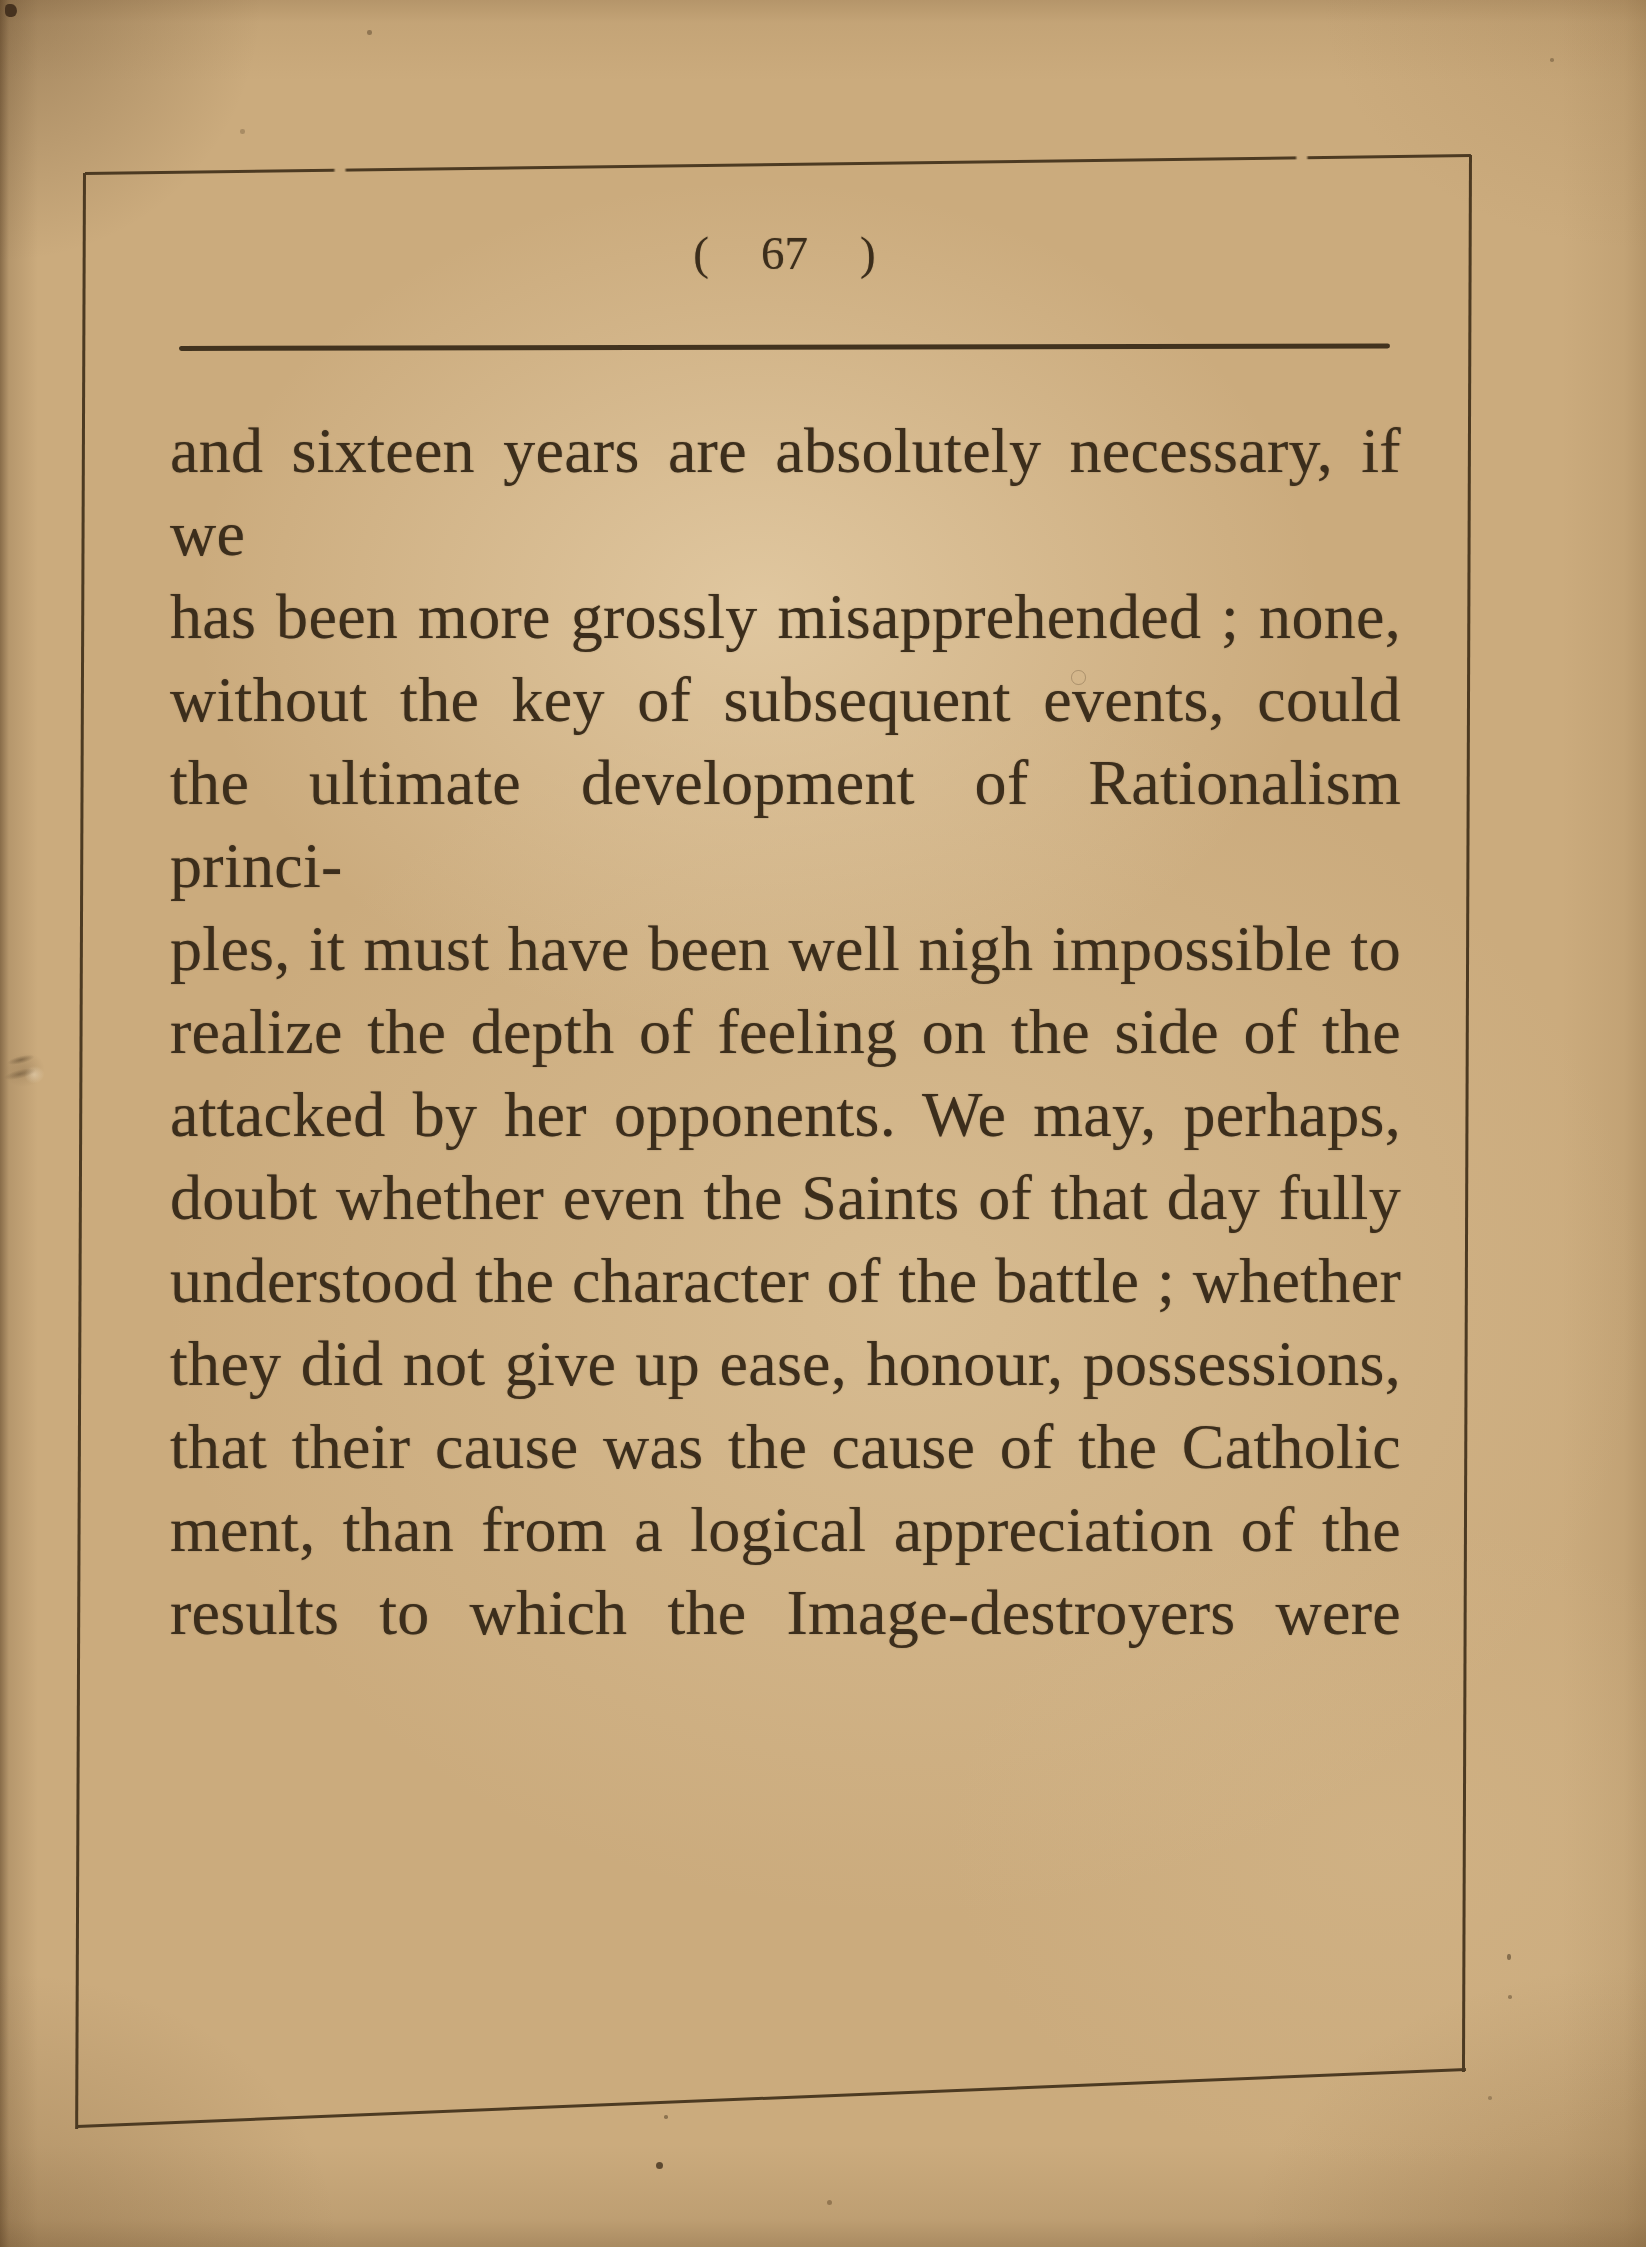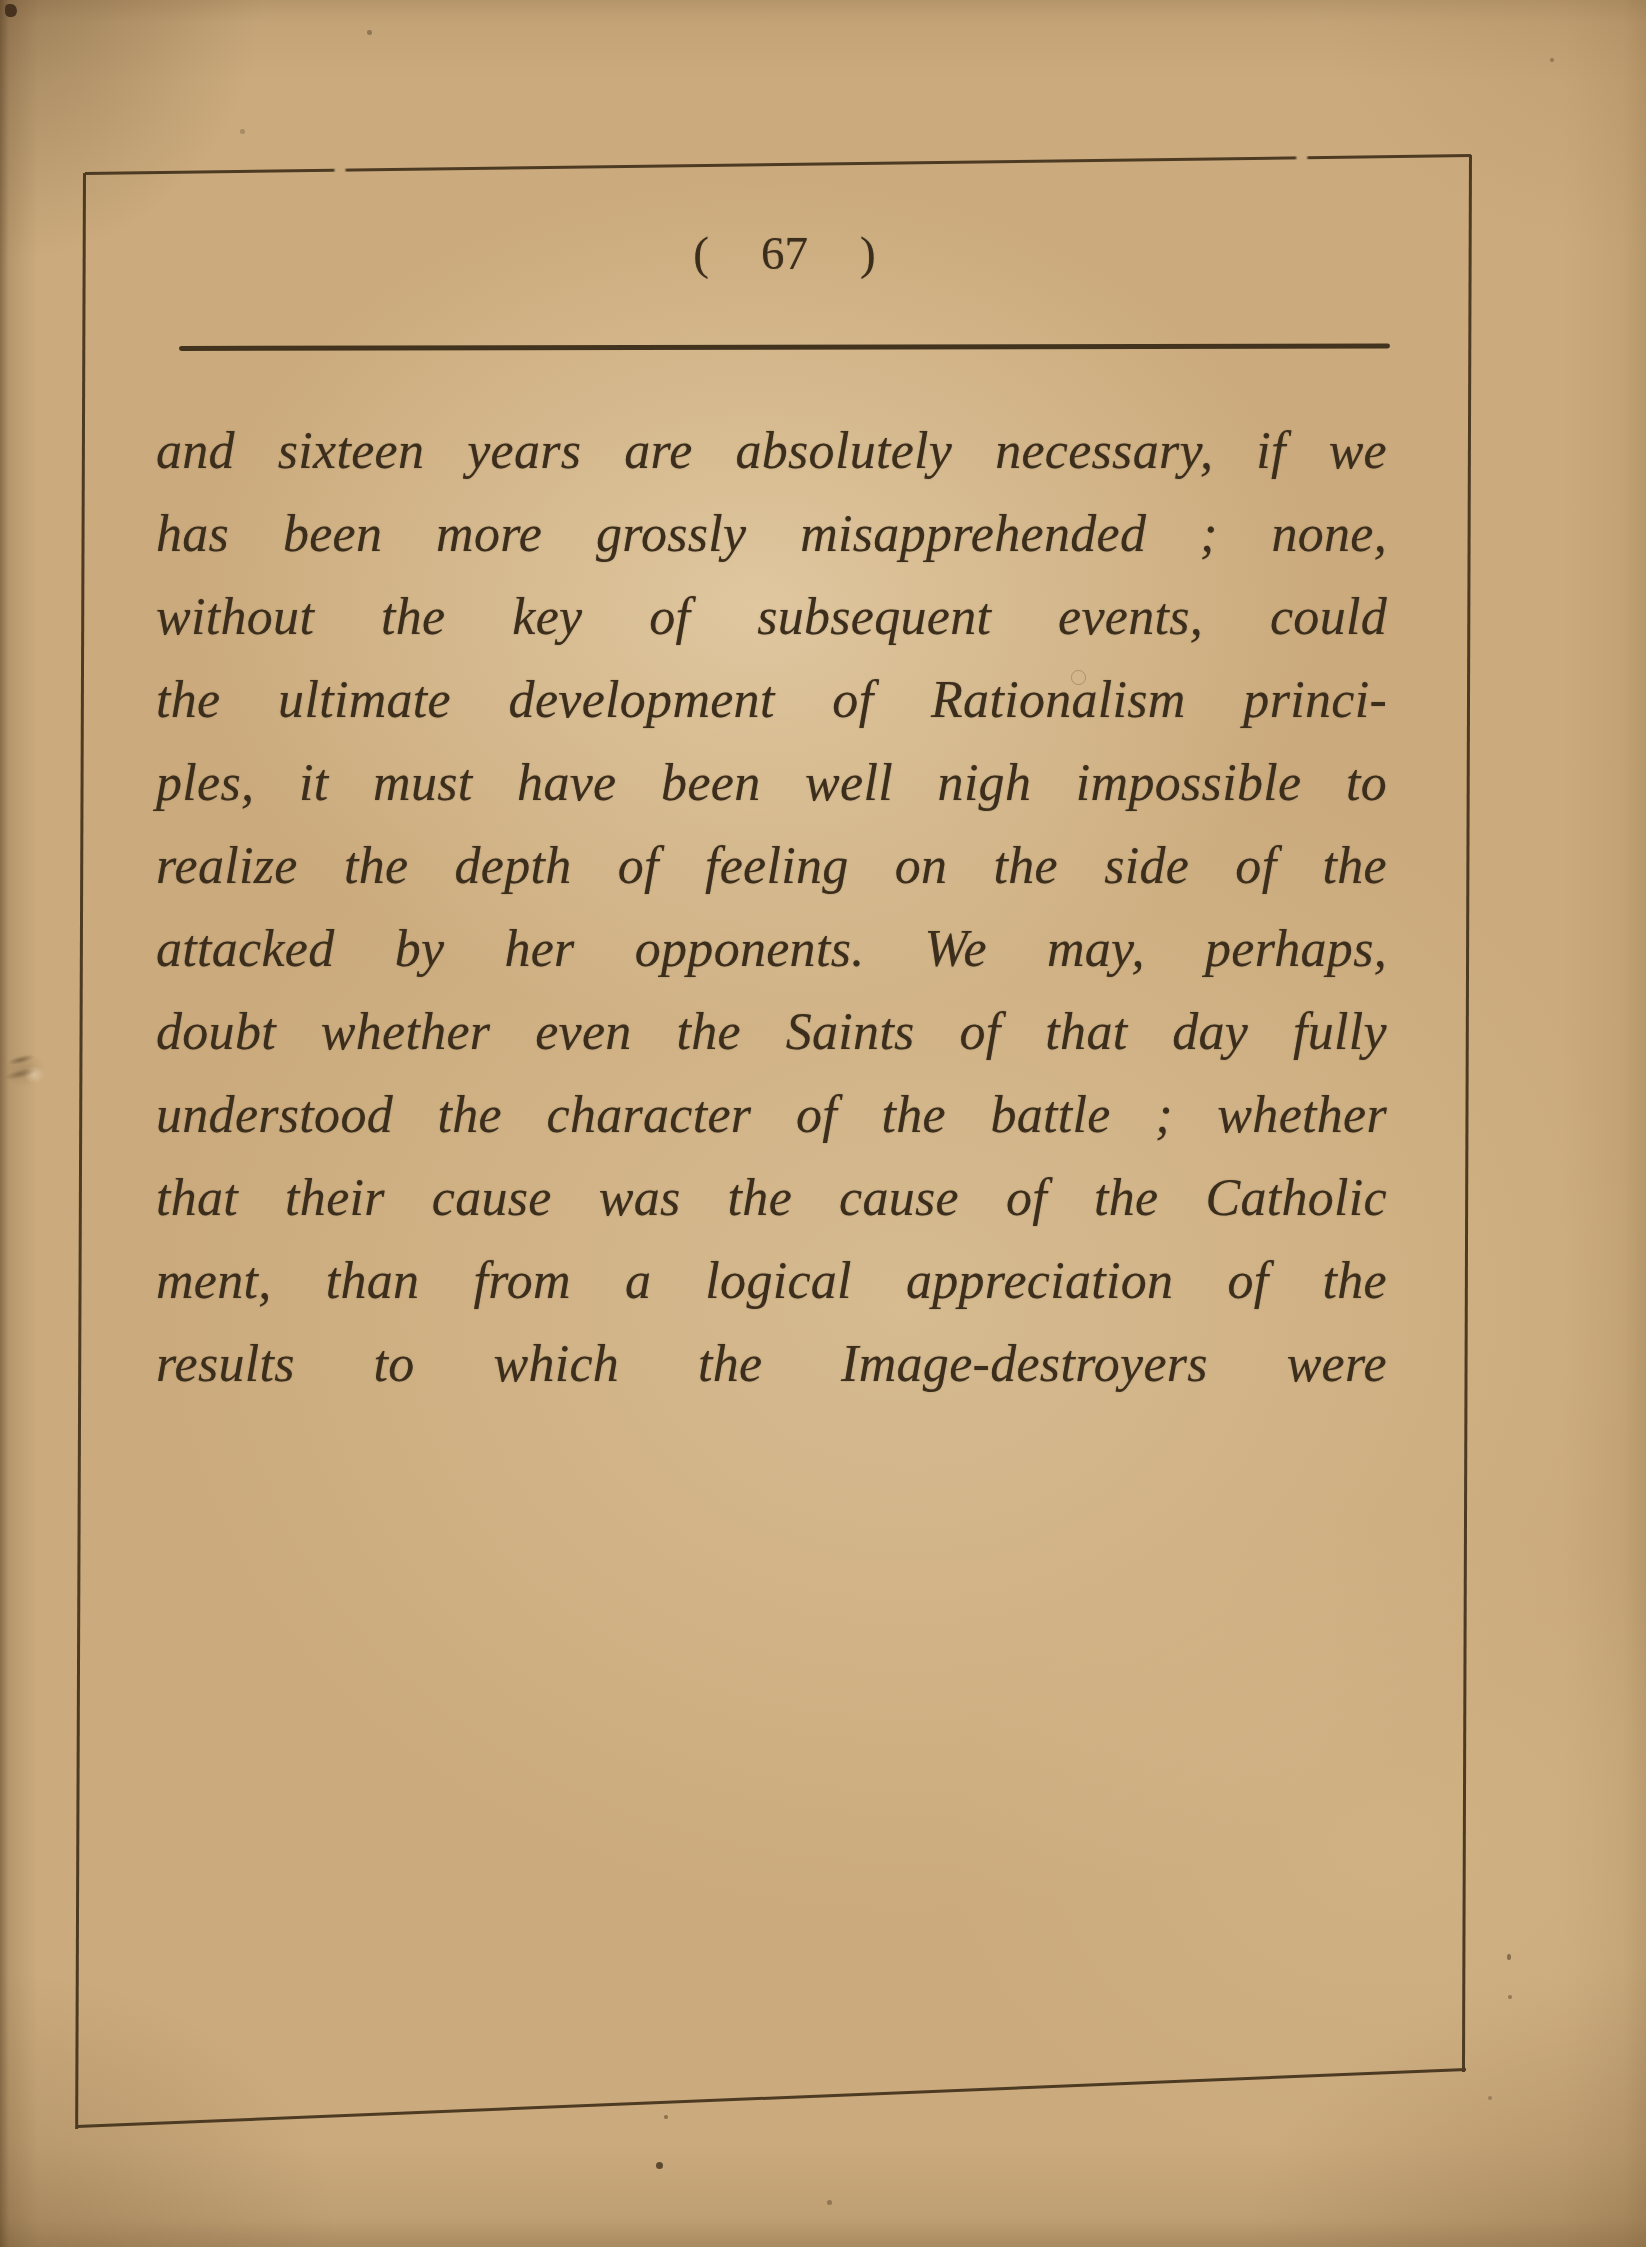--- a/index.html
+++ b/index.html
@@ -41,25 +41,24 @@
     font-size:47px;color:var(--ink,#3c2e1c);
     text-shadow:0 0 1.1px rgba(60,44,26,0.5);
   }
   .head-rule{
     position:absolute;left:179px;top:346px;width:1211px;height:4.5px;
     background:var(--rule,#42331f);border-radius:2.7px;
     transform:rotate(-0.12deg);transform-origin:0 0;
   }
   
   .textblock{
-    position:absolute;left:156px;top:409px;width:1231px;
-    font-size:52px;line-height:83px;letter-spacing:0.3px;
+    position:absolute;left:170px;top:409px;width:1231px;
+    font-size:64px;line-height:83px;letter-spacing:0.3px;
     color:var(--ink,#3c2e1c);
     text-shadow:0 0 1.2px rgba(58,44,27,0.55);
-    font-style:italic;
   }
   .line{text-align:justify;text-align-last:justify;white-space:normal;}
   
   .speck{position:absolute;border-radius:50%;background:rgba(64,47,27,0.55);}
   .sp1{left:5.4px;top:3.6px;width:11.6px;height:13.4px;background:#46321f;border-radius:40% 60% 55% 45%;}
   .sp2{left:367px;top:30px;width:4.5px;height:4.5px;background:rgba(64,47,27,0.4);}
   .sp3{left:1550px;top:58px;width:3.6px;height:3.6px;background:rgba(64,47,27,0.35);}
   .sp4{left:656px;top:2162px;width:7.2px;height:7.2px;background:rgba(58,42,24,0.75);}
   .sp5{left:827px;top:2200px;width:5.4px;height:5.4px;background:rgba(90,66,38,0.45);}
   .sp6{left:1507px;top:1954px;width:3.6px;height:6.3px;background:rgba(64,47,27,0.5);}
@@ -102,20 +101,21 @@
   <main class="textblock">
     <div class="line">and sixteen years are absolutely necessary, if we</div>
     <div class="line">has been more grossly misapprehended ; none,</div>
     <div class="line">without the key of subsequent events, could</div>
     <div class="line">the ultimate development of Rationalism princi-</div>
     <div class="line">ples, it must have been well nigh impossible to</div>
     <div class="line">realize the depth of feeling on the side of the</div>
     <div class="line">attacked by her opponents. We may, perhaps,</div>
     <div class="line">doubt whether even the Saints of that day fully</div>
     <div class="line">understood the character of the battle ; whether</div>
+    <div class="line">they did not give up ease, honour, possessions,</div>
     <div class="line">that their cause was the cause of the Catholic</div>
     <div class="line">ment, than from a logical appreciation of the</div>
     <div class="line">results to which the Image-destroyers were</div>
   </main>
 
   <i class="speck sp1"></i>
   <i class="speck sp2"></i>
   <i class="speck sp3"></i>
   <i class="speck sp4"></i>
   <i class="speck sp5"></i>

